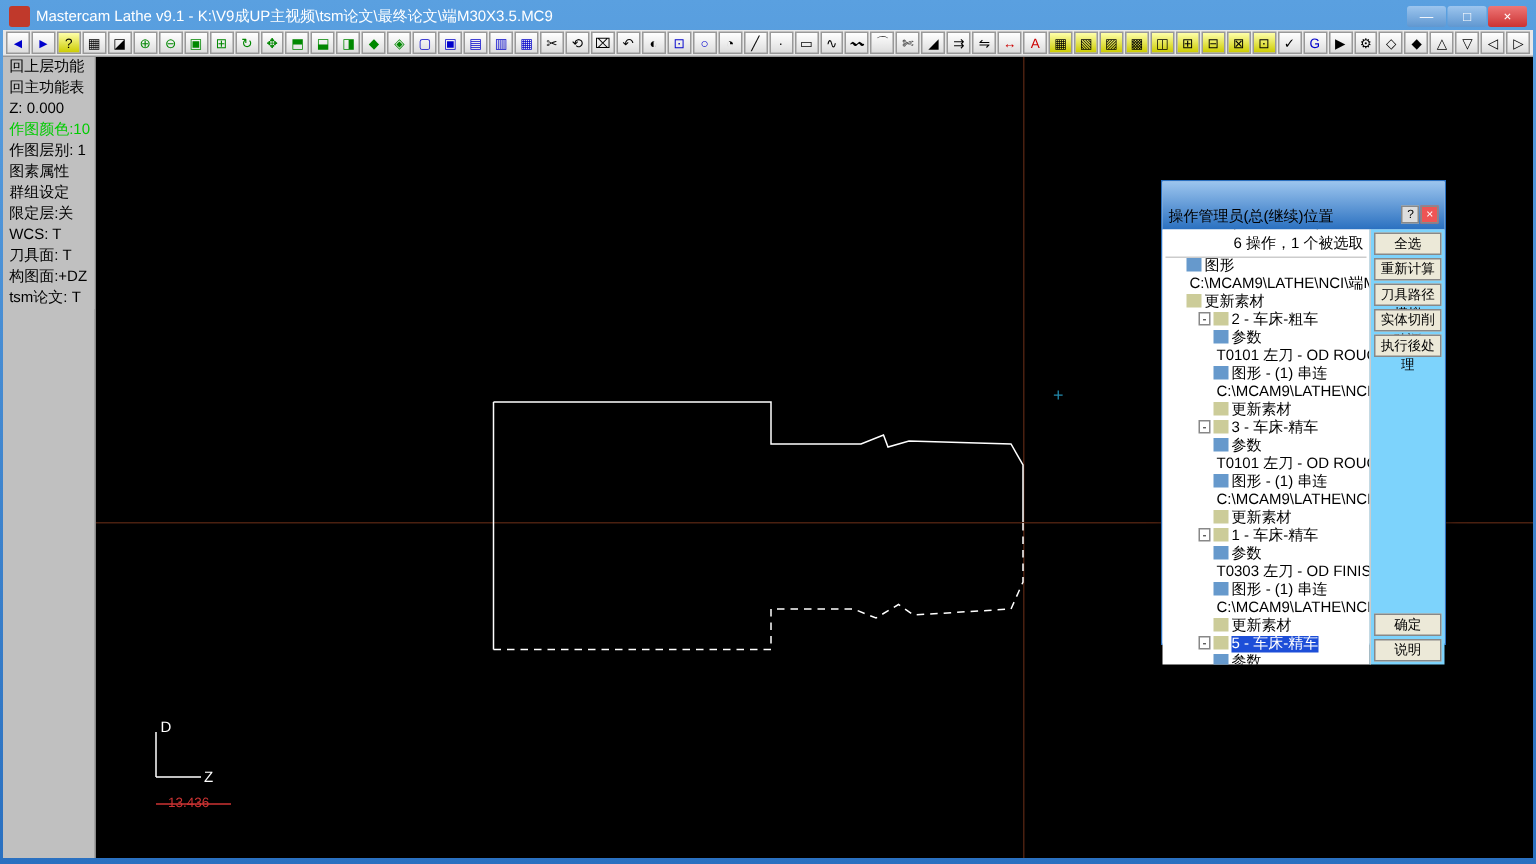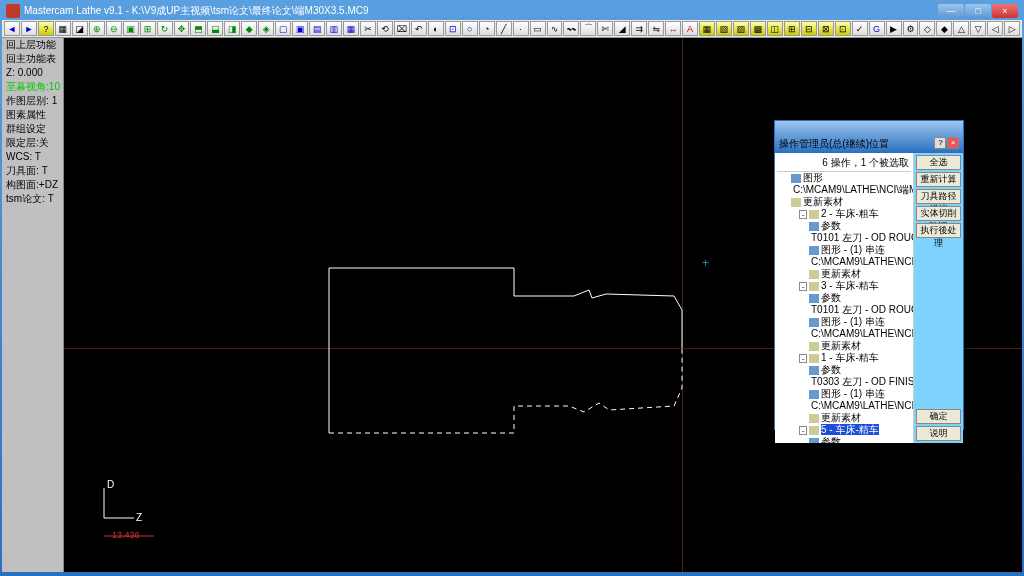--- a/index.html
+++ b/index.html
@@ -28,21 +28,21 @@
 .cross{position:absolute;color:#28a;font-size:12px}
 .dim{position:absolute;color:#c33;font-size:9px}
 .opsmgr{position:absolute;top:120px;right:60px;width:190px;height:310px;background:#fff;border:1px solid #2a70c0;box-shadow:2px 2px 8px rgba(0,0,0,.5)}
 .opsmgr .tb{height:18px;background:linear-gradient(#9cc5ee,#2a70c0);display:flex;font-size:10px;color:#000;padding:16px 4px}
 .opsmgr .tb .spacer{flex:1}
 .opsmgr .tb .wbtn{width:16px;height:12px;background:#ddd;border:1px solid #888;margin-left:1px;font-size:8px;text-align:center}
 .opsmgr .tb .wbtn.x{background:#e55;color:#fff}
 .opsmgr .body{display:flex;height:calc(100% - 18px)}
 .opsmgr .tree{flex:1;overflow:hidden;font-size:9px;padding:2px;background:#fff;line-height:12px}
 .opsmgr .tree .hdr{text-align:right;padding:2px;border-bottom:1px solid #ccc}
-.opsmgr .tree .row{white-space:nowrap;padding-left:14px;display:flex;align-items:center;gap:2px}
+.opsmgr .tree .row{white-space:nowrap;padding-left:14px;display:flex;align-items:flex-start;gap:2px}
 .opsmgr .tree .row.l2{padding-left:22px}
 .opsmgr .tree .row.l3{padding-left:32px}
 .opsmgr .tree .sel{background:#1d4ed8;color:#fff}
 .opsmgr .tree .ic{width:10px;height:9px;display:inline-block;background:#aaa}
 .opsmgr .tree .ic.f{background:#cc9}
 .opsmgr .tree .ic.p{background:#69c}
 .opsmgr .tree .ic.g{background:#6b6}
 .opsmgr .side{width:50px;background:#7dd3fc;border-left:1px solid #ccc;display:flex;flex-direction:column;gap:2px;padding:2px}
 .opsmgr .side button{font-size:9px;height:15px;background:#ece9d8;border:1px solid #888;cursor:pointer}
 </style>
@@ -124,21 +124,21 @@
     <div class="tbtn">▷</div>
   </div>
 
   <div class="inner">
     <div class="sidebar">
       <div class="top"></div>
       <div id="side-items">
           <div class="item">回上层功能</div>
           <div class="item">回主功能表</div>
           <div class="item">Z: 0.000</div>
-          <div class="item hl">至幕视角:10</div>
+          <div class="item hl">作图颜色:10</div>
           <div class="item">作图层别: 1</div>
           <div class="item">图素属性</div>
           <div class="item">群组设定</div>
           <div class="item">限定层:关</div>
           <div class="item">WCS: T</div>
           <div class="item">刀具面: T</div>
           <div class="item">构图面:+DZ</div>
           <div class="item">tsm论文: T</div>
         </div>
     </div>

